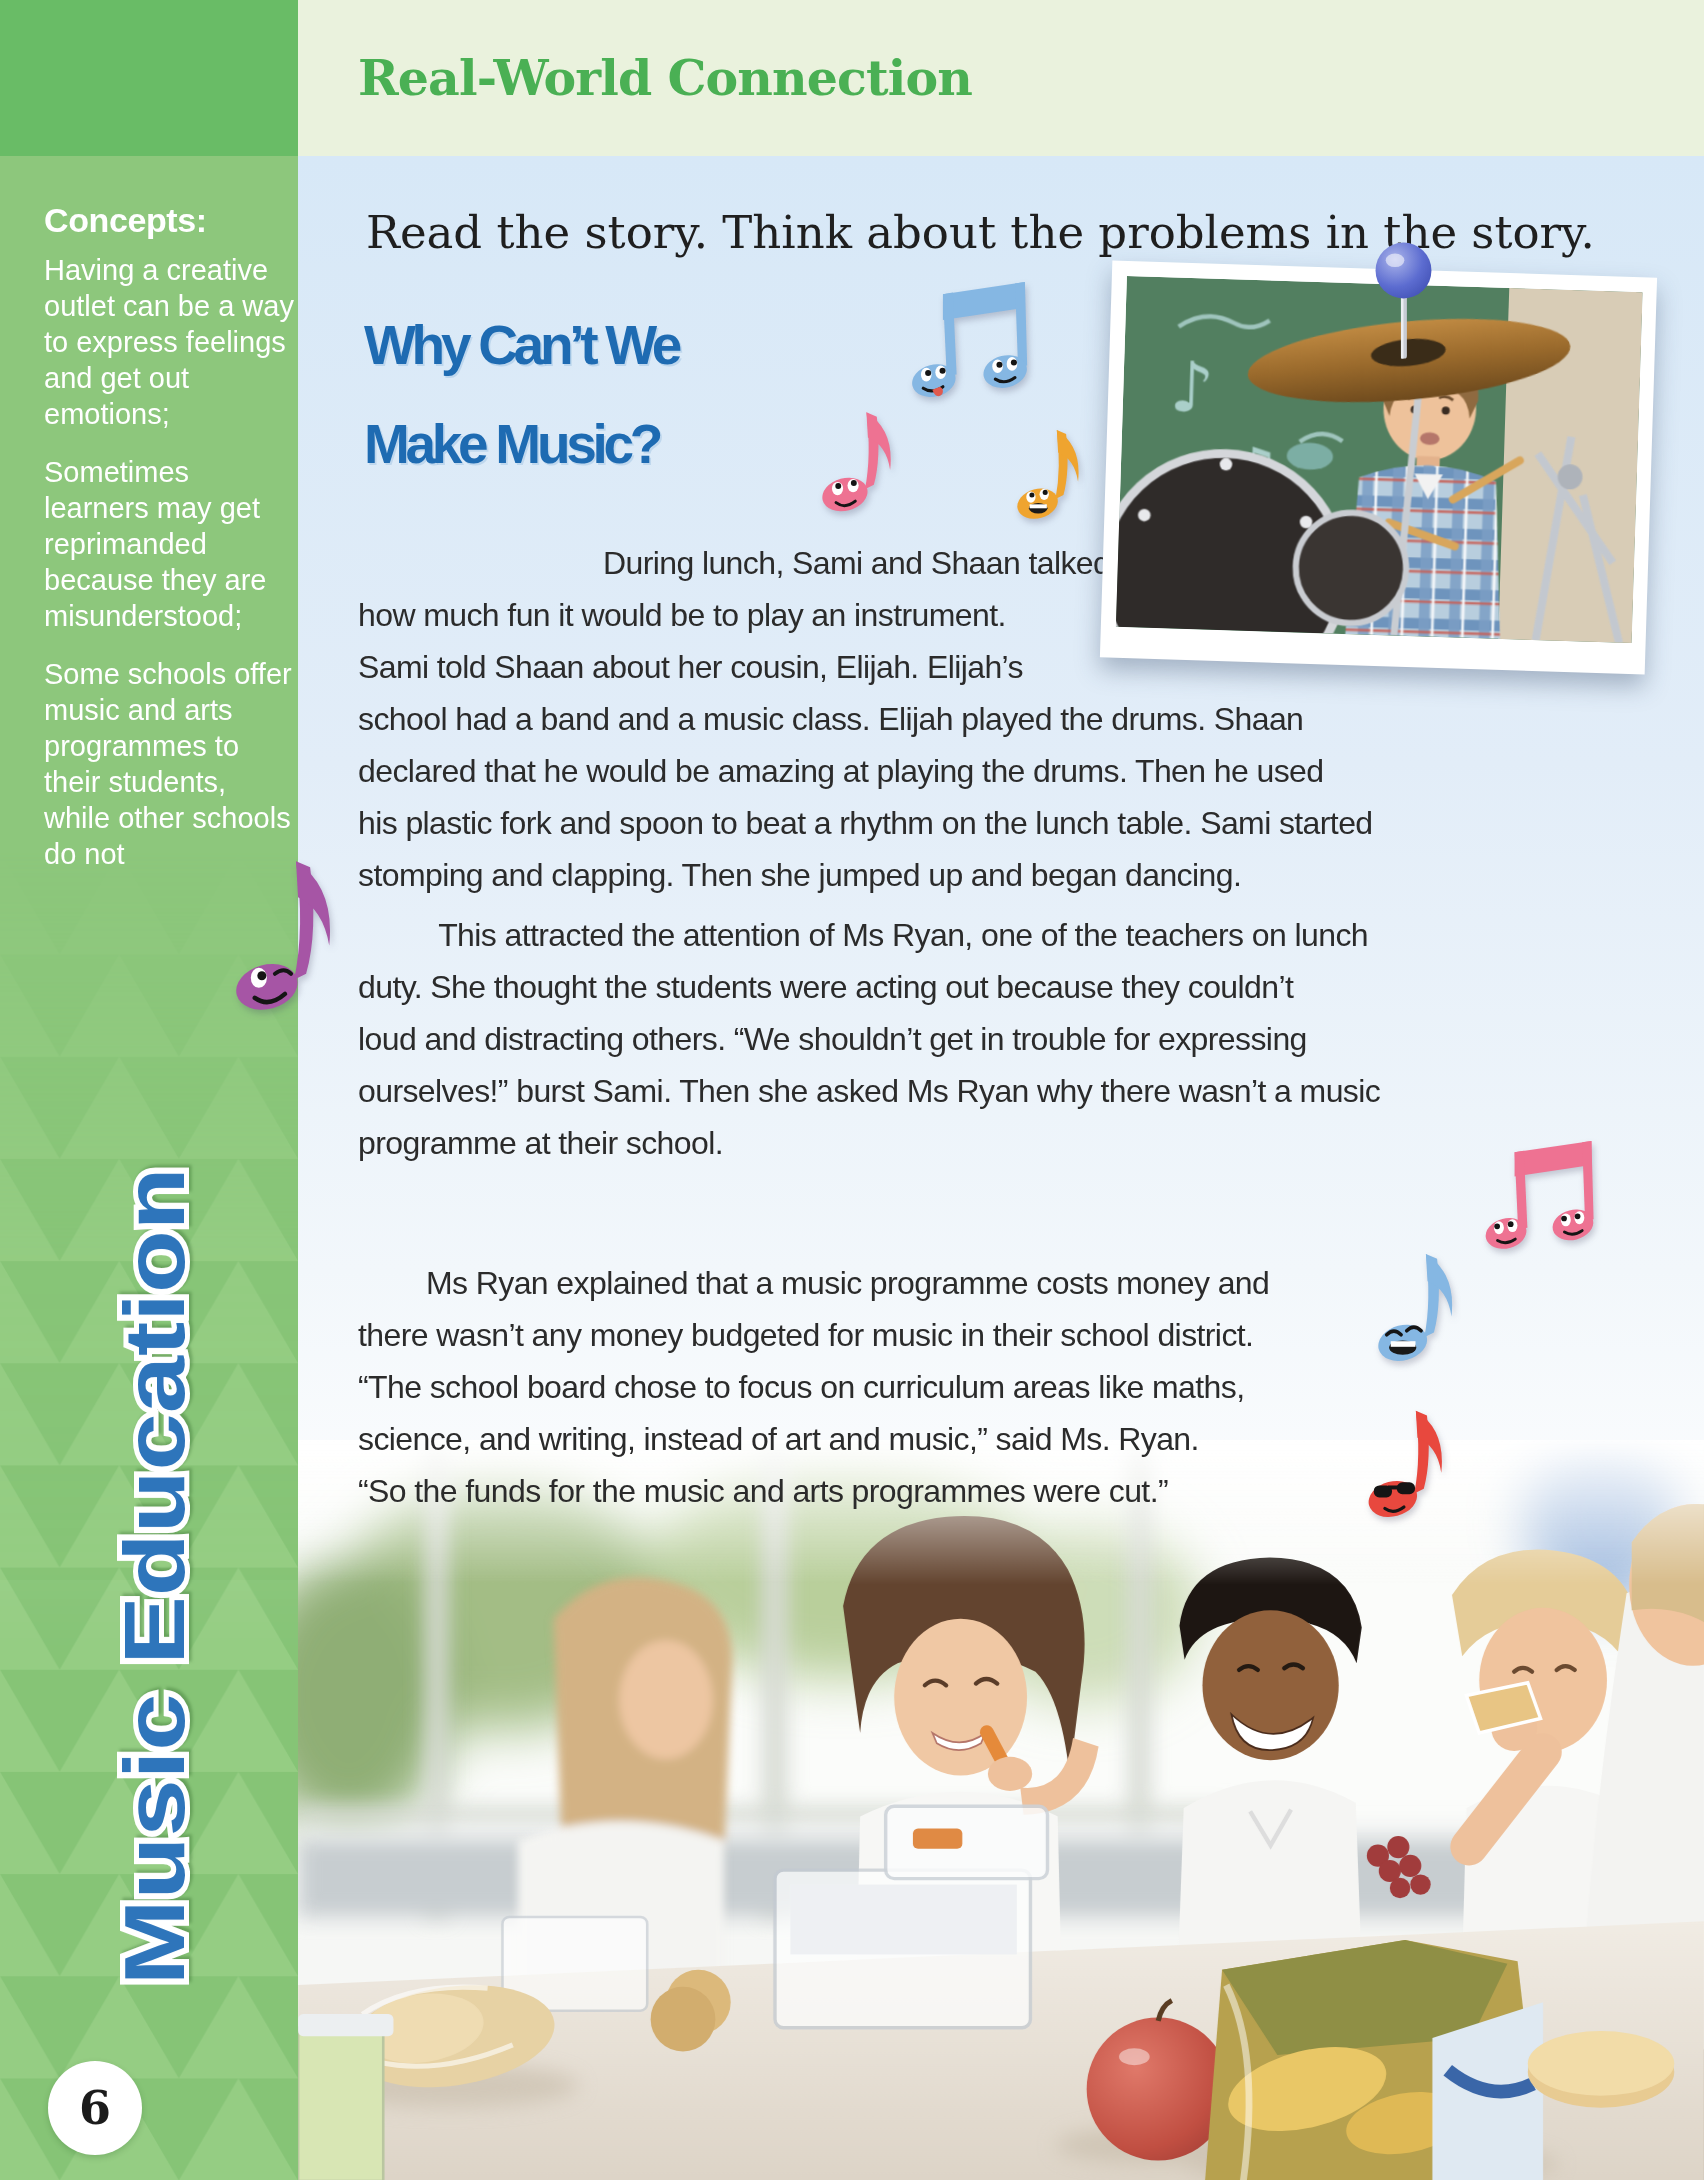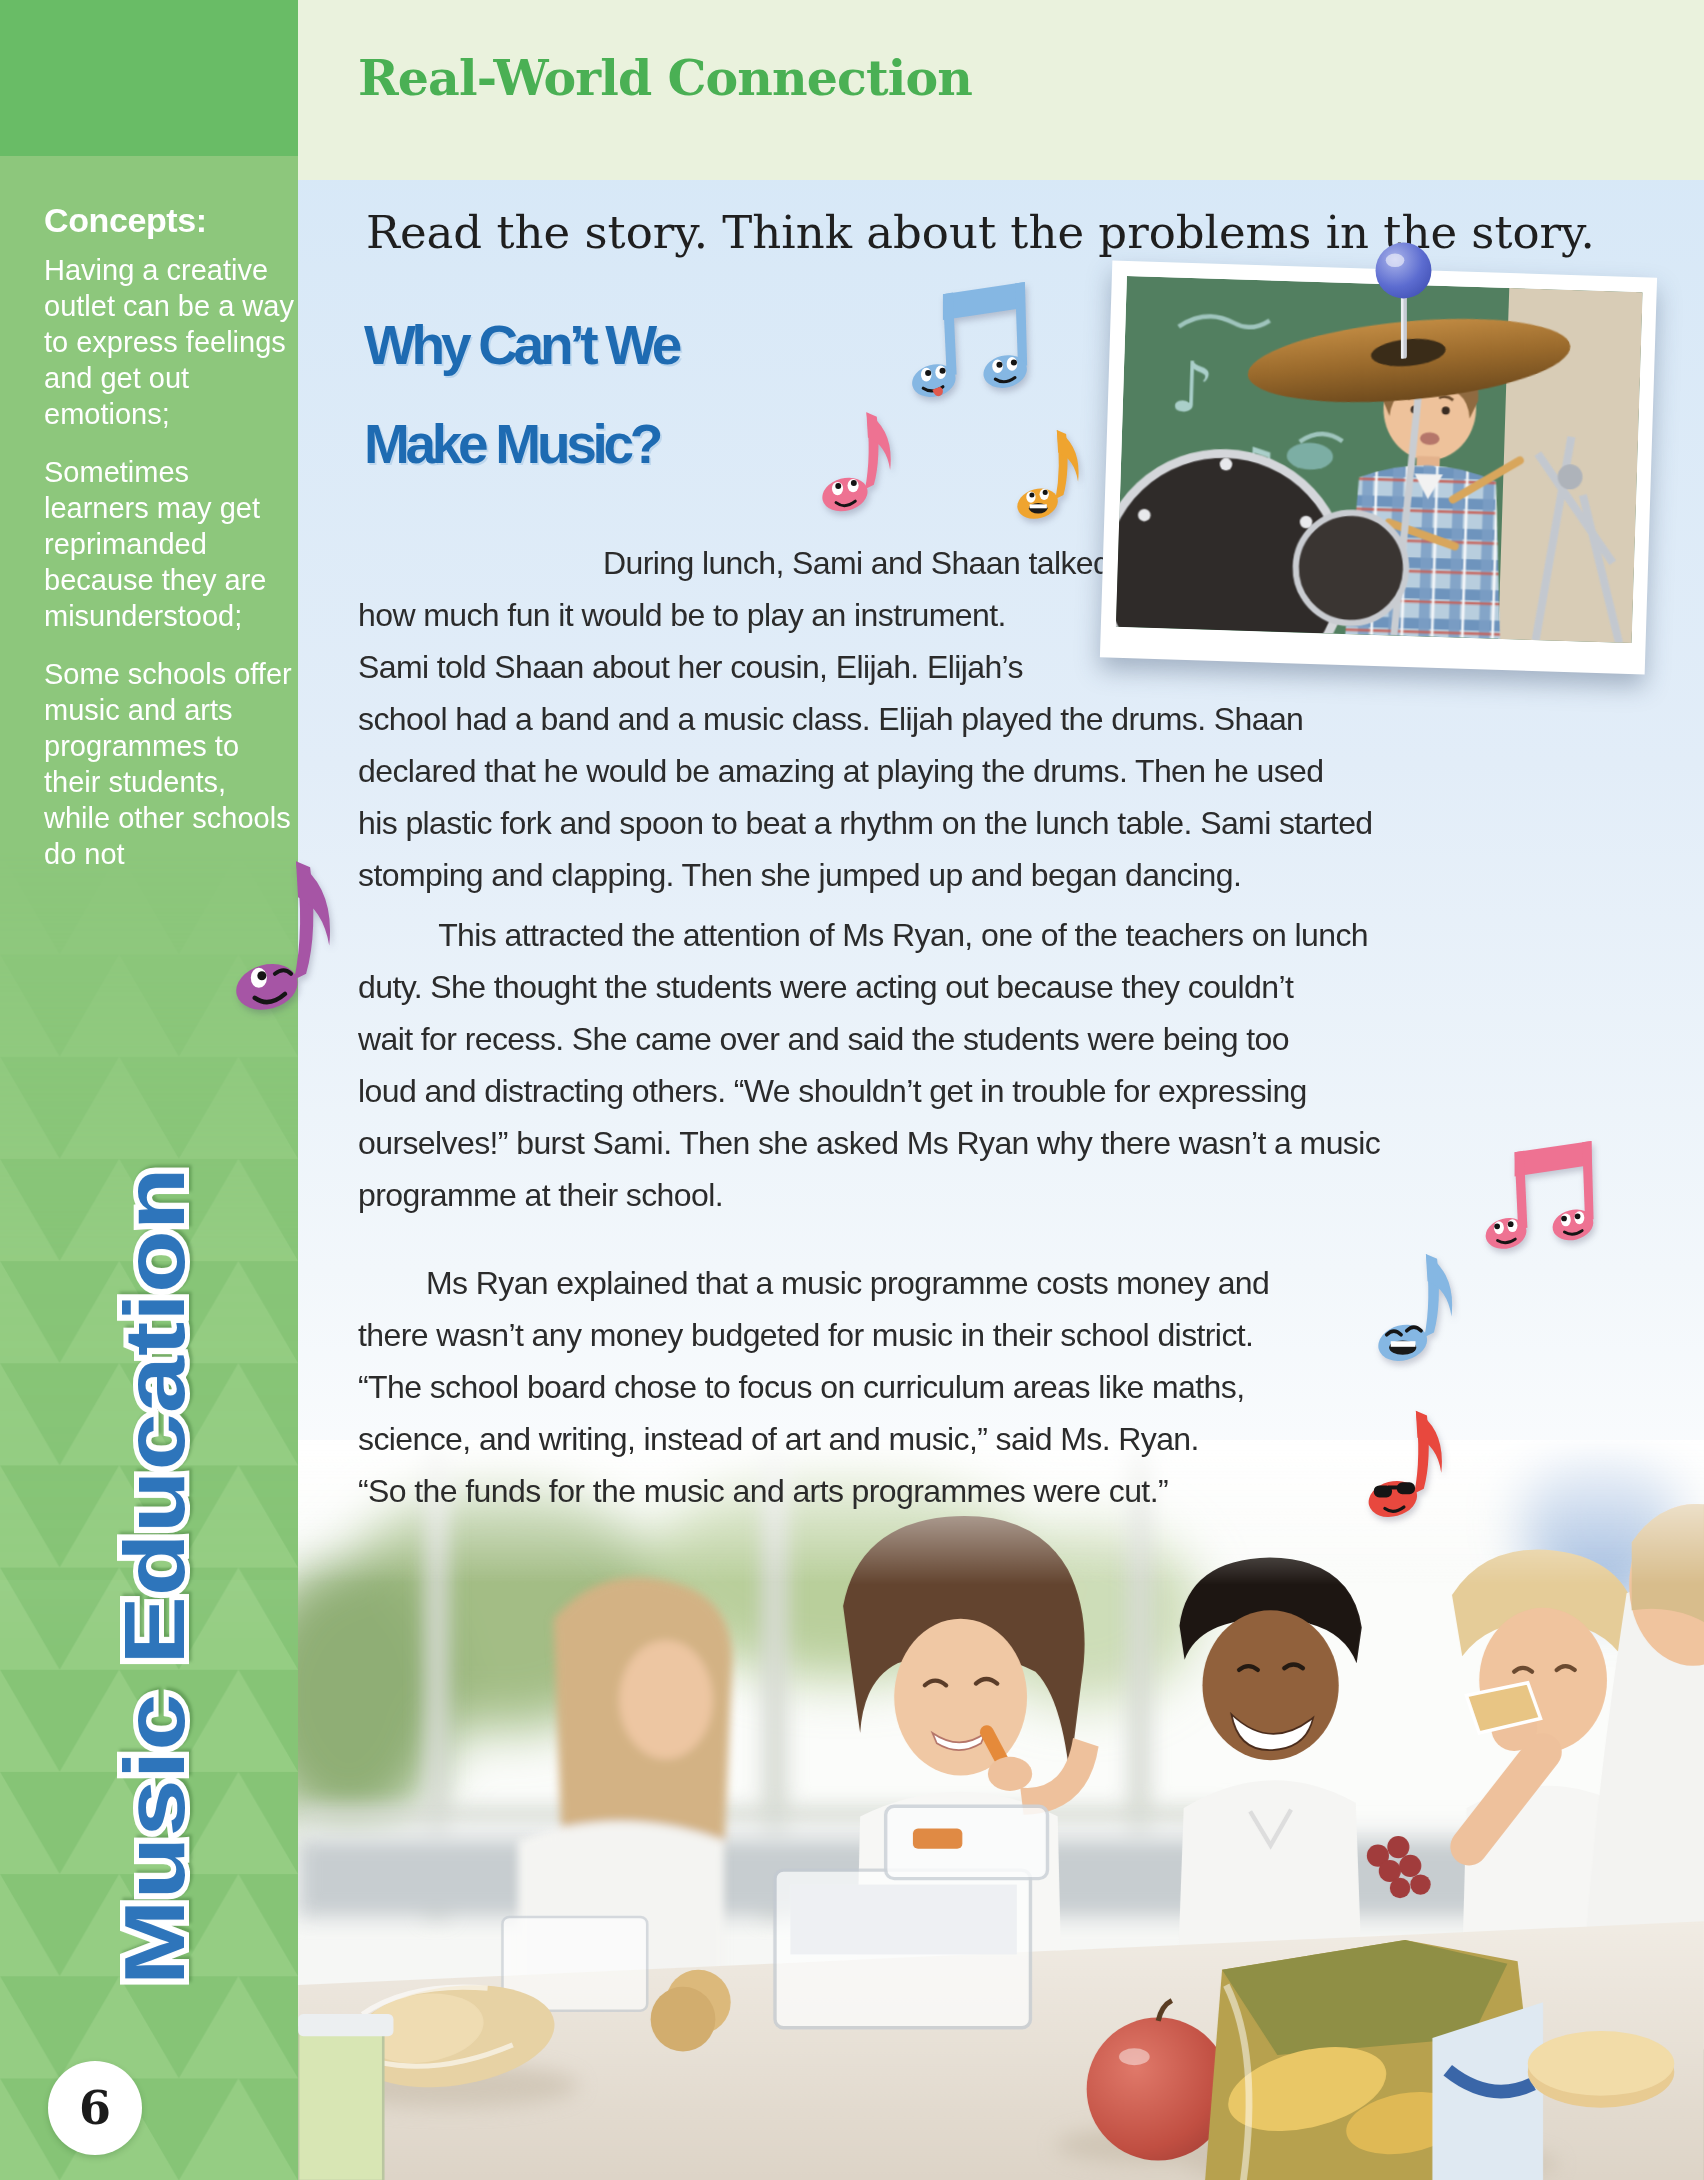--- a/index.html
+++ b/index.html
@@ -13,21 +13,21 @@
             mask-image:linear-gradient(to bottom,transparent,rgba(0,0,0,.8) 30%,#000 60%);}
   .concepts{position:absolute;left:44px;top:201px;width:250px;color:#ffffff;}
   .concepts h3{margin:0 0 12px 0;font-size:34px;font-weight:bold;letter-spacing:-0.4px;}
   .concepts .line{font-size:29px;line-height:36px;margin-bottom:22px;font-weight:400;}
   .vlabel{position:absolute;left:25.6px;top:1146px;width:213px;height:860px;}
   .page-circle{position:absolute;left:48px;top:2061px;width:94px;height:94px;border-radius:50%;
                background:#ffffff;display:flex;align-items:center;justify-content:center;
                box-shadow:0 2.6px 6.8px rgba(0,60,0,.18);}
   .page-circle span{font-family:"DejaVu Serif",serif;font-weight:bold;font-size:46px;color:#1b1b1b;}
   
-  .topbar{position:absolute;left:298px;top:0;width:1406px;height:180px;background:#eaf2dd;z-index:2;}
+  .topbar{position:absolute;left:298px;top:0;width:1406px;height:156px;background:#eaf2dd;z-index:2;}
   .topbar h1{position:absolute;left:60px;top:49px;margin:0;font-family:"DejaVu Serif",serif;
              font-weight:bold;font-size:49px;letter-spacing:-0.9px;color:#4ab054;}
   
   .content{position:absolute;left:298px;top:156px;width:1406px;height:2025px;
            background:linear-gradient(to bottom,#d7e8f7 0%,#e2edf8 30%,#f2f7fb 55%,#ffffff 72%);z-index:1;}
   .intro{position:absolute;left:358px;top:198px;margin:8px;font-family:"DejaVu Serif",serif;
          font-size:45px;color:#1f1f1f;z-index:5;}
   .story-title{position:absolute;left:356px;top:288px;margin:8px;z-index:5;
                font-size:55px;line-height:99px;font-weight:800;letter-spacing:-4.3px;
                color:#1e6bb2;text-shadow:1.7px 1.7px 0 rgba(30,107,178,.15);}
@@ -114,21 +114,20 @@
       <div class="line">how much fun it would be to play an instrument.</div>
       <div class="line">Sami told Shaan about her cousin, Elijah. Elijah’s</div>
       <div class="line">school had a band and a music class. Elijah played the drums. Shaan</div>
       <div class="line">declared that he would be amazing at playing the drums. Then he used</div>
       <div class="line">his plastic fork and spoon to beat a rhythm on the lunch table. Sami started</div>
       <div class="line">stomping and clapping. Then she jumped up and began dancing.</div>
     </div>
   <div class="para p2">
       <div class="line">This attracted the attention of Ms Ryan, one of the teachers on lunch</div>
       <div class="line">duty. She thought the students were acting out because they couldn’t</div>
-      <div class="line">wait for recess. She came over and said the students were being too</div>
       <div class="line">loud and distracting others. “We shouldn’t get in trouble for expressing</div>
       <div class="line">ourselves!” burst Sami. Then she asked Ms Ryan why there wasn’t a music</div>
       <div class="line">programme at their school.</div>
     </div>
   <div class="para p3">
       <div class="line">Ms Ryan explained that a music programme costs money and</div>
       <div class="line">there wasn’t any money budgeted for music in their school district.</div>
       <div class="line">“The school board chose to focus on curriculum areas like maths,</div>
       <div class="line">science, and writing, instead of art and music,” said Ms. Ryan.</div>
       <div class="line">“So the funds for the music and arts programmes were cut.”</div>

